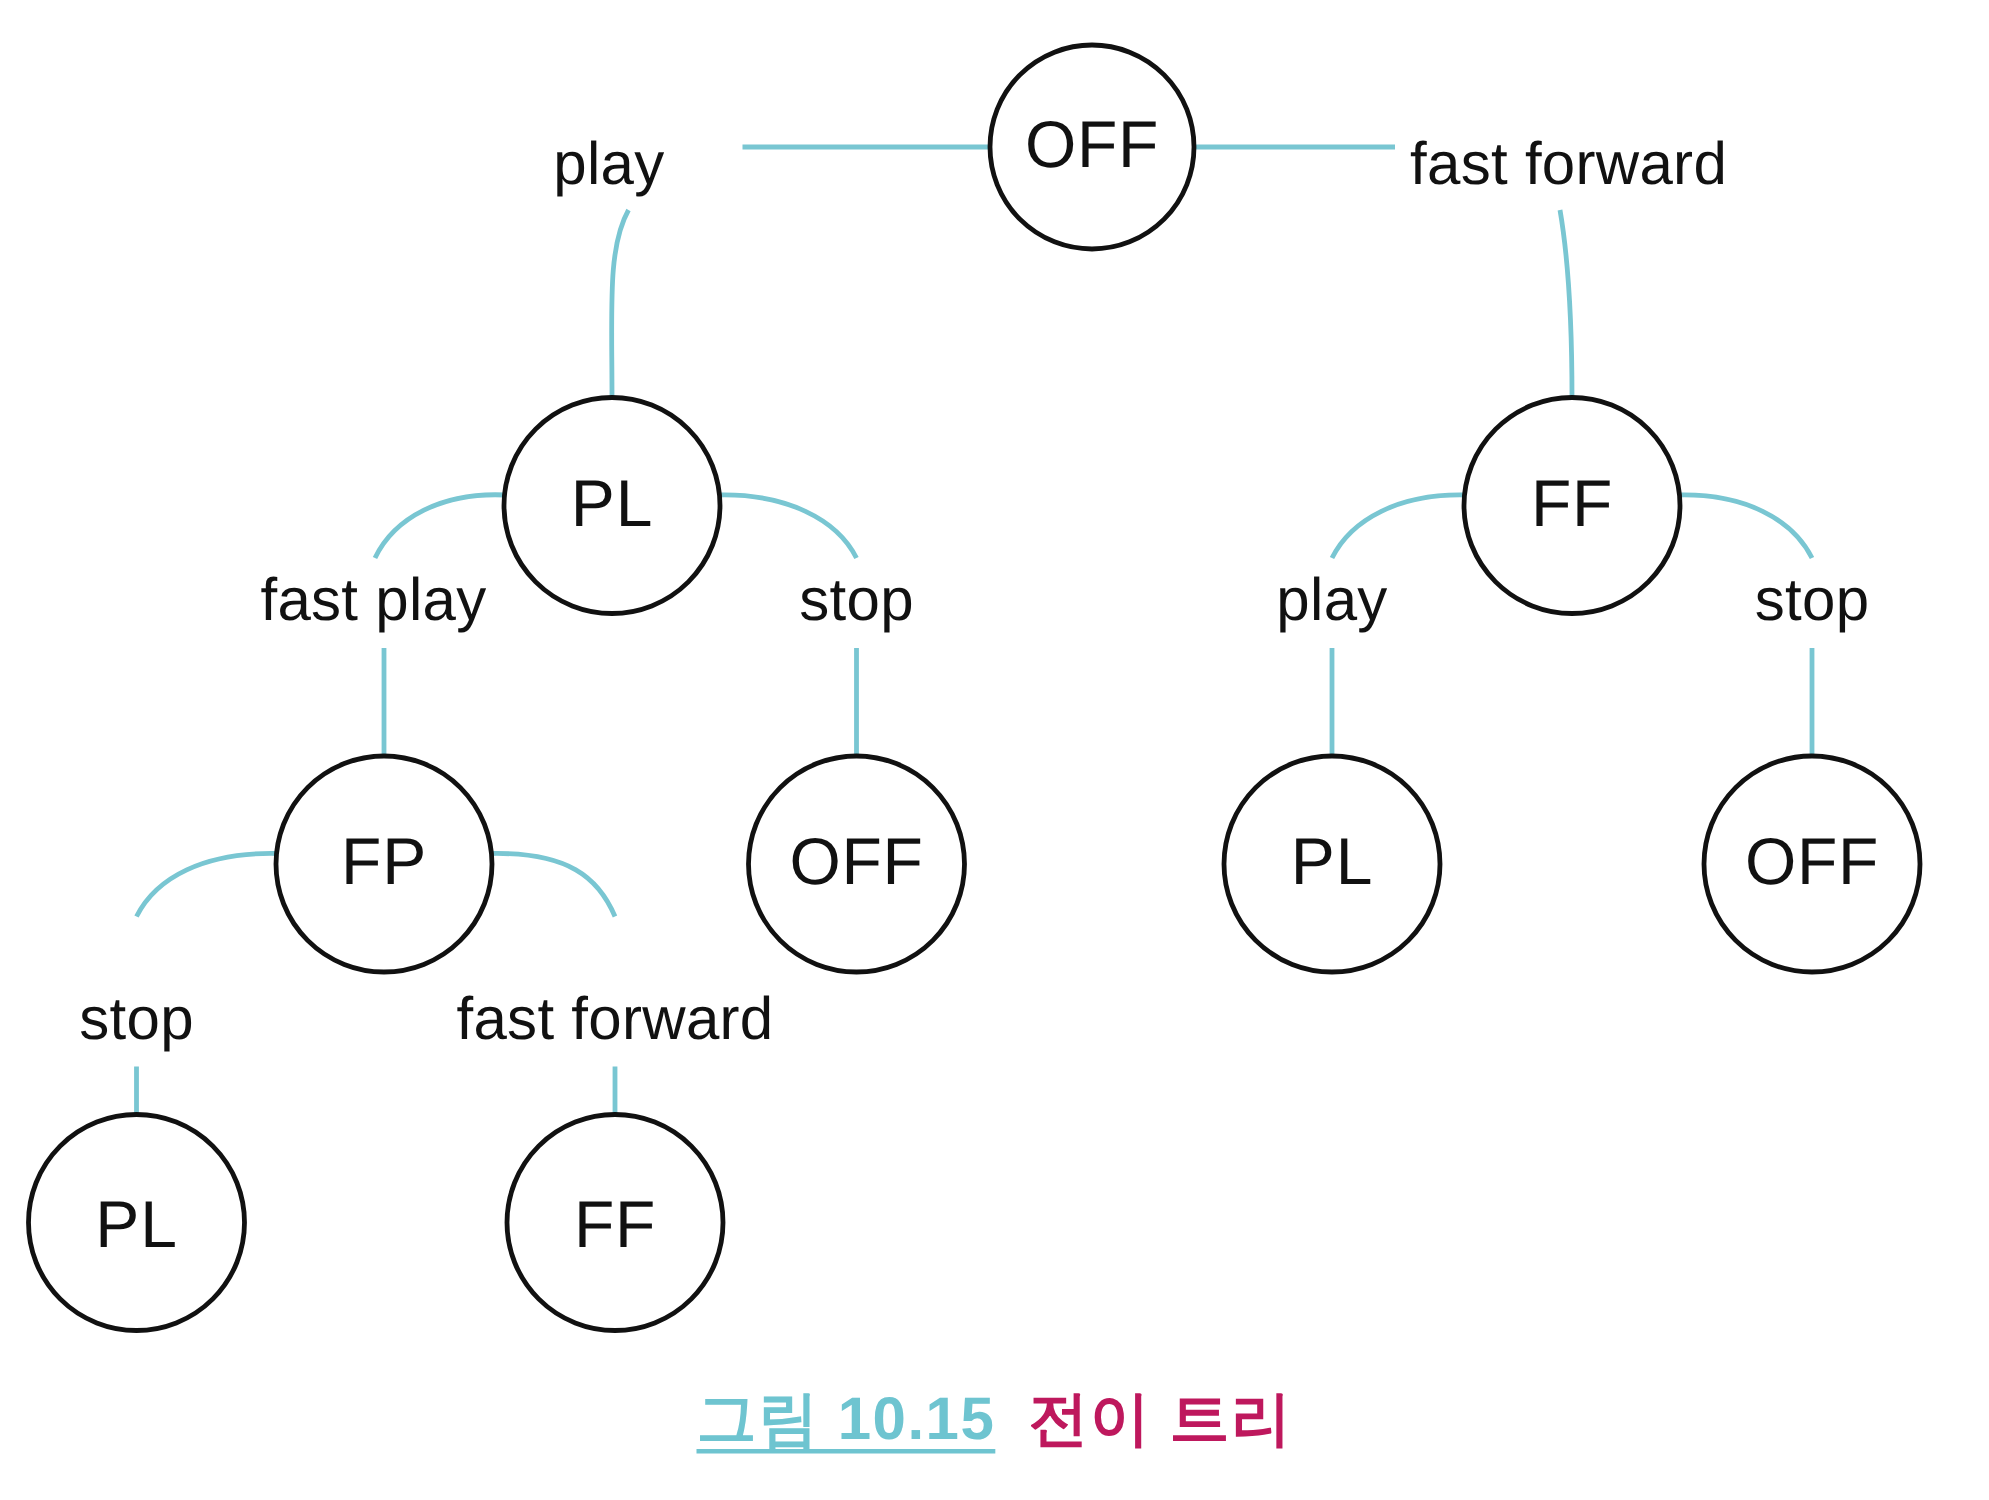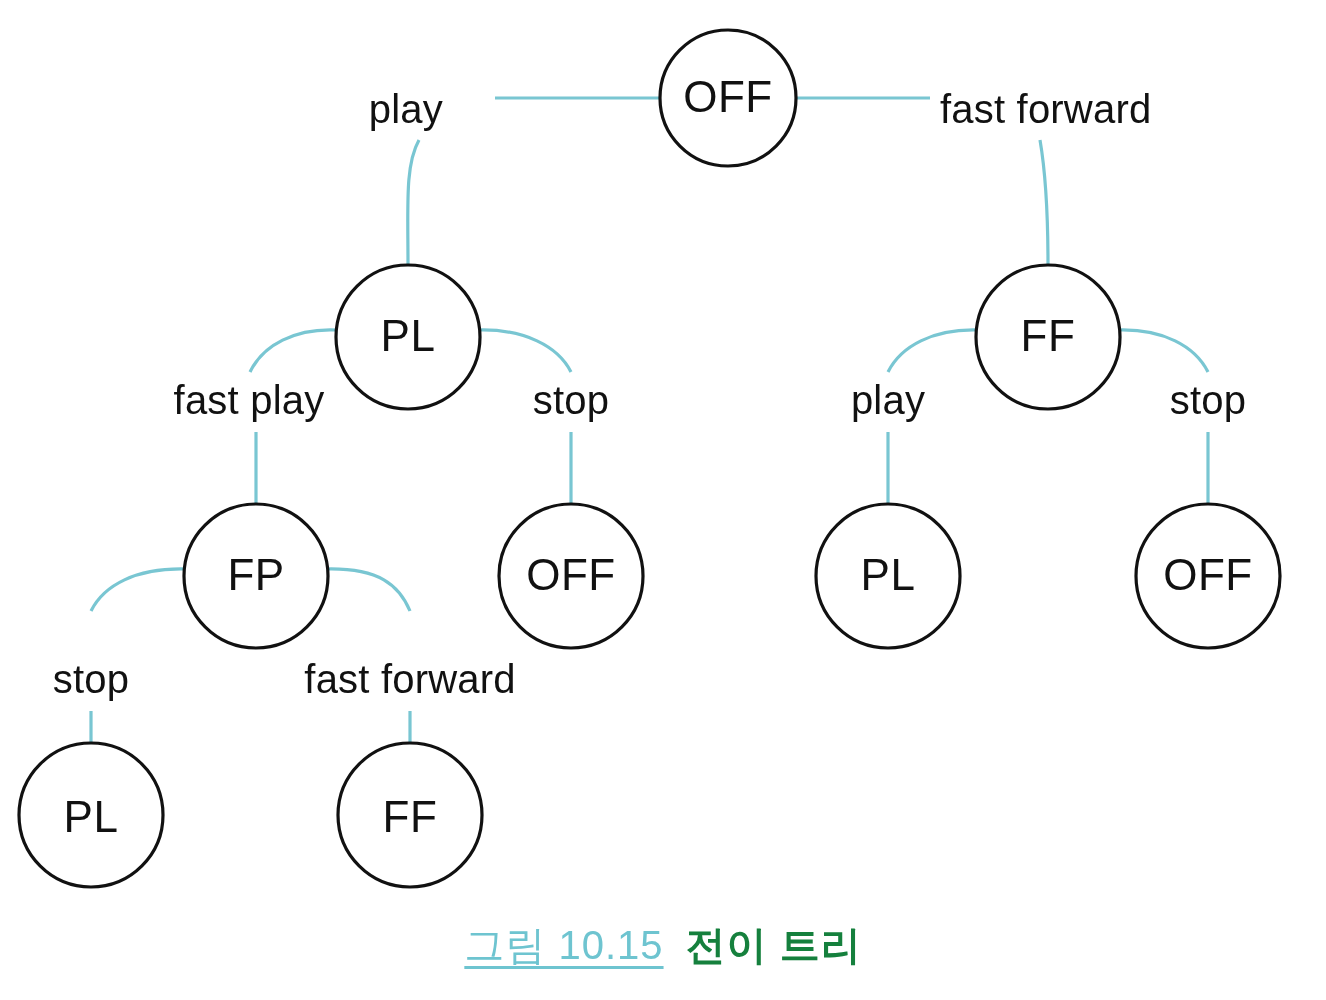--- a/index.html
+++ b/index.html
@@ -60,32 +60,32 @@
     position: absolute;
     left: 0;
     top: 918px;
     width: 1326px;
     text-align: center;
     white-space: nowrap;
   }
   #caption .cap-num {
     font-family: "Liberation Sans", sans-serif;
     font-size: 40px;
-    font-weight: normal;
+    font-weight: bold;
     color: #6ec4d0;
     text-decoration: underline;
     text-underline-offset: 7px;
     text-decoration-thickness: 3px;
     letter-spacing: 1px;
   }
   #caption .cap-title {
     font-family: "Liberation Sans", sans-serif;
     font-size: 40px;
     font-weight: bold;
-    color: #15803d;
+    color: #be185d;
     margin-left: 22px;
     letter-spacing: 1px;
   }
 </style>
 </head>
 <body>
 
 <div id="page">
 
   <svg id="tree-svg" viewBox="0 0 1326 1000" xmlns="http://www.w3.org/2000/svg">

